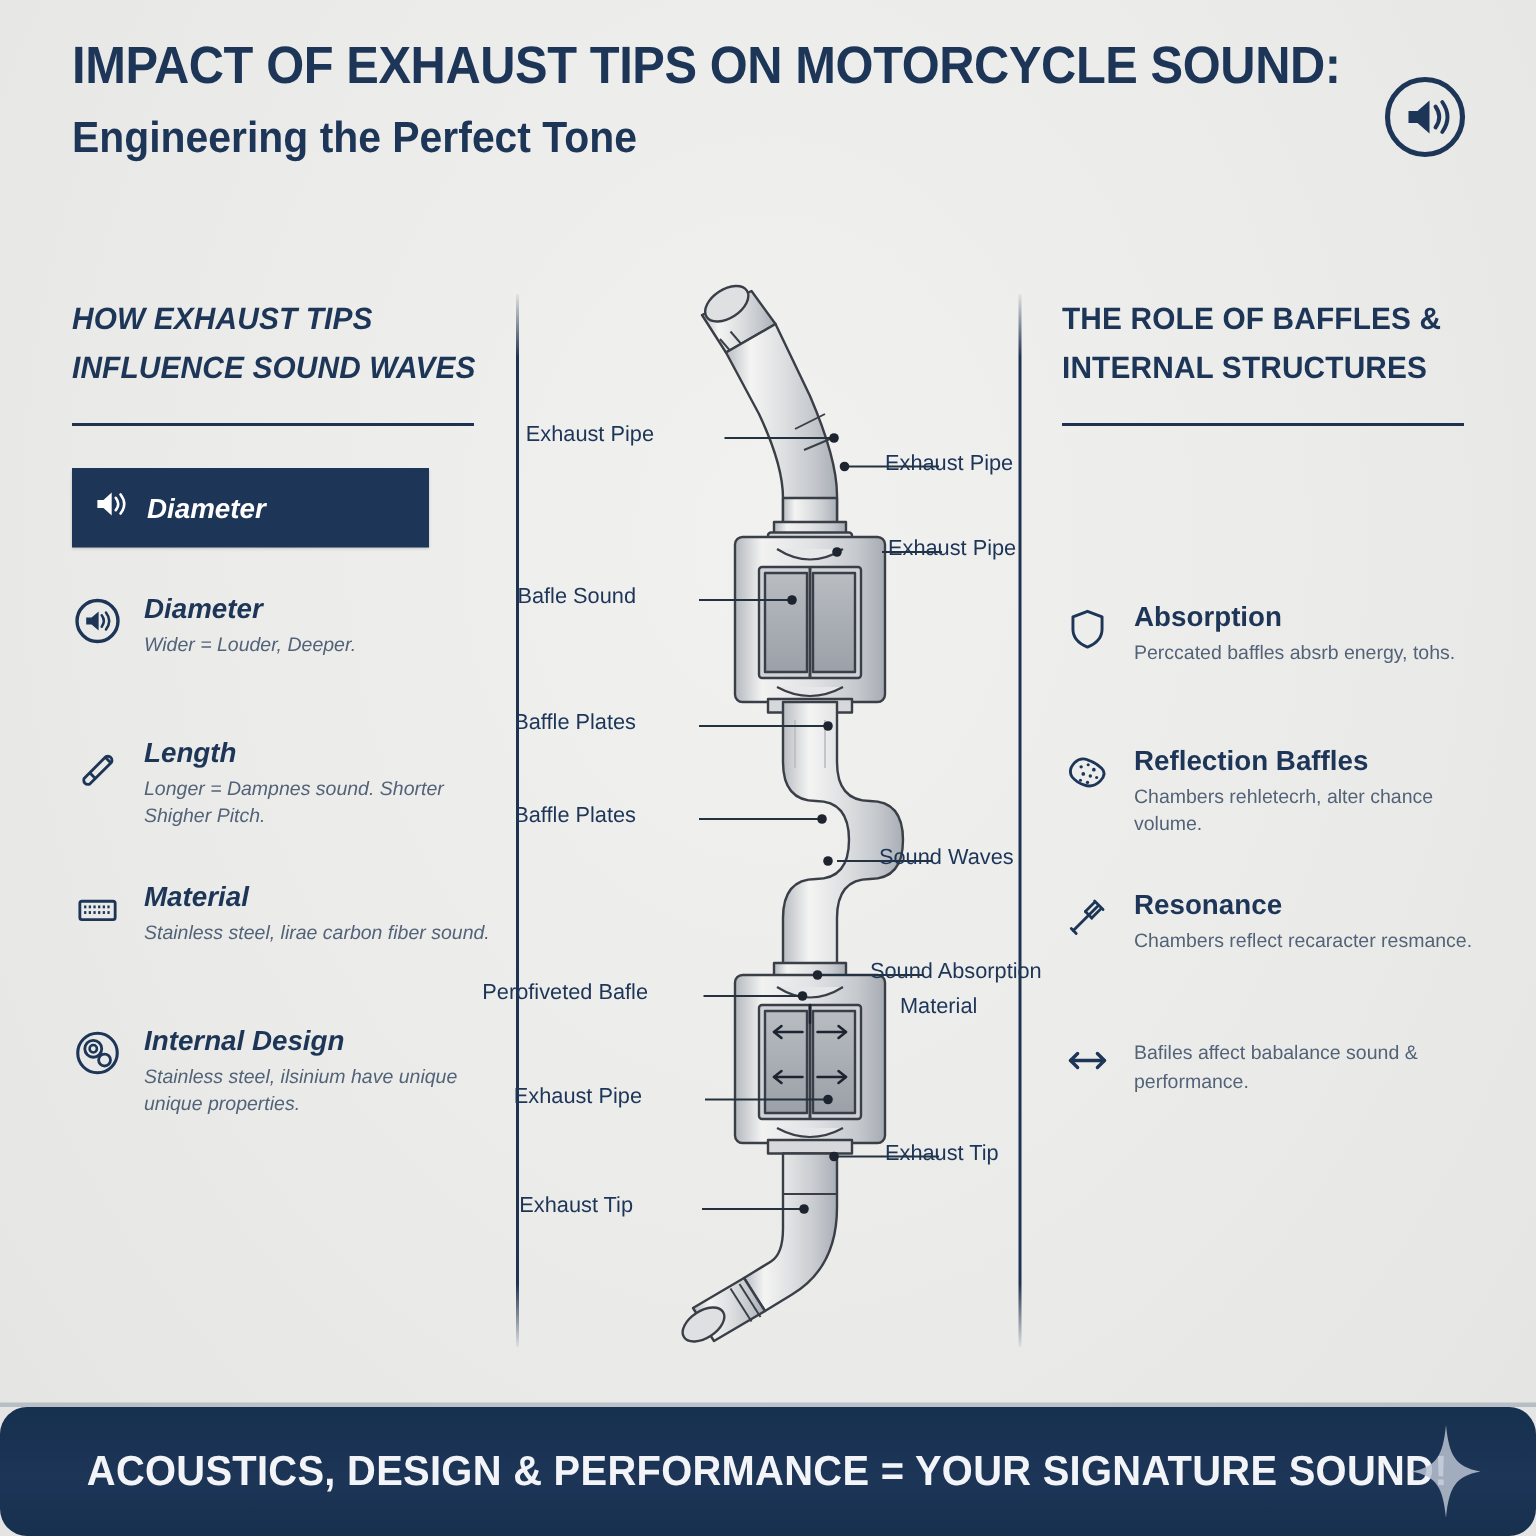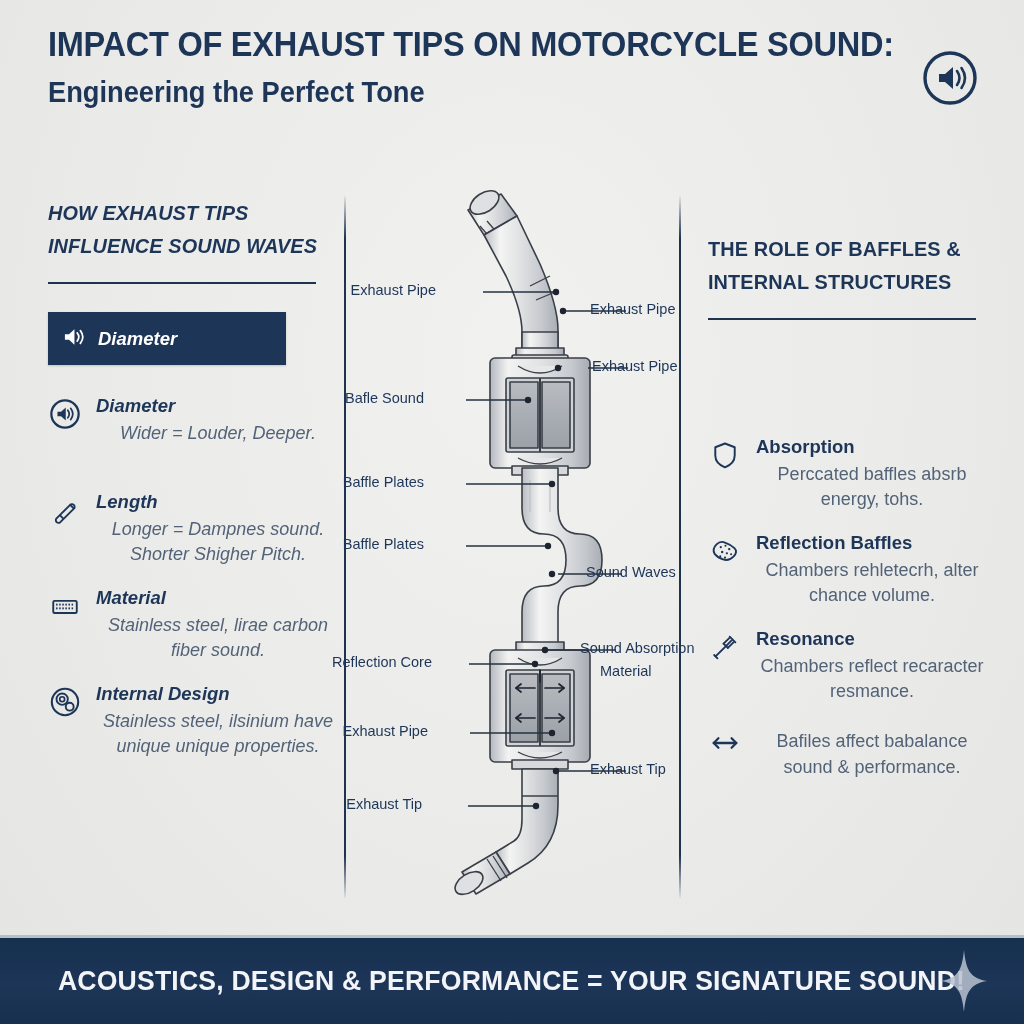--- a/index.html
+++ b/index.html
@@ -133,26 +133,25 @@
     justify-content: center;
   }
   .item-body { flex: 1 1 auto; padding-top: 1px; }
   .item-title {
     font-size: 18.5px;
     font-weight: bold;
     color: #1d3557;
     line-height: 1.1;
   }
   .item-desc {
-    font-size: 18px;
+    font-size: 13px;
     color: #3e5068;
     line-height: 1.42;
     margin-top: 4px;
     opacity: 0.88;
-    text-align: center;
   }
 
   
   .col-left  .item-slot { position: absolute; left: 0; width: 292px; }
   .col-right .item-slot { position: absolute; left: 0; width: 280px; }
 
   
   .diagram {
     position: absolute;
     left: 344px;
@@ -167,20 +166,21 @@
   .footer {
     position: absolute;
     left: 0;
     bottom: 0;
     width: 1024px;
     height: 86px;
     background: linear-gradient(to bottom, #16304f 0%, #1d3557 55%, #17304e 100%);
     display: flex;
     align-items: center;
     justify-content: center;
+    border-radius: 18px;
   }
   .footer-text {
     font-family: "Liberation Sans Narrow", "Liberation Sans", sans-serif;
     font-size: 28px;
     font-weight: bold;
     color: #f2f4f8;
     letter-spacing: 0.2px;
     transform: scaleX(0.95);
     white-space: nowrap;
   }
@@ -309,21 +309,21 @@
         </div>
         <div class="item-body">
           <div class="item-title">Internal Design</div>
           <div class="item-desc">Stainless steel, ilsinium have unique unique properties.</div>
         </div>
       </div>
 
     </div>
   </div>
 
-  <div class="col col-right" style="height:704px;margin-top:36px;">
+  <div class="col col-right" style="height:704px;">
     <div class="col-head">
       <div>THE ROLE OF BAFFLES &amp;</div>
       <div>INTERNAL STRUCTURES</div>
     </div>
     <div class="col-rule"></div>
 
     <div class="items" style="position:relative;height:500px;margin-top:116px;">
 
       <div class="item item-slot" style="top:96px;">
         <div class="item-icon">
@@ -518,21 +518,21 @@
     </svg>
 
     <div style="position:absolute;inset:0;pointer-events:none;font-size:14.5px;color:#1d3557;">
       <div style="position:absolute;right:244px;top:102px;white-space:nowrap;">Exhaust Pipe</div>
       <div style="position:absolute;left:246px;top:121px;white-space:nowrap;">Exhaust Pipe</div>
       <div style="position:absolute;left:248px;top:178px;white-space:nowrap;">Exhaust Pipe</div>
       <div style="position:absolute;right:256px;top:210px;white-space:nowrap;">Bafle Sound</div>
       <div style="position:absolute;right:256px;top:294px;white-space:nowrap;">Baffle Plates</div>
       <div style="position:absolute;right:256px;top:356px;white-space:nowrap;">Baffle Plates</div>
       <div style="position:absolute;left:242px;top:384px;white-space:nowrap;">Sound Waves</div>
-      <div style="position:absolute;right:248px;top:474px;white-space:nowrap;">Reflection Core</div>
+      <div style="position:absolute;right:248px;top:474px;white-space:nowrap;">Perofiveted Bafle</div>
       <div style="position:absolute;left:236px;top:460px;white-space:nowrap;">Sound Absorption</div>
       <div style="position:absolute;left:256px;top:483px;white-space:nowrap;">Material</div>
       <div style="position:absolute;right:252px;top:543px;white-space:nowrap;">Exhaust Pipe</div>
       <div style="position:absolute;left:246px;top:581px;white-space:nowrap;">Exhaust Tip</div>
       <div style="position:absolute;right:258px;top:616px;white-space:nowrap;">Exhaust Tip</div>
     </div>
   </div>
 
   <div class="footer-topline"></div>
   <div class="footer">

